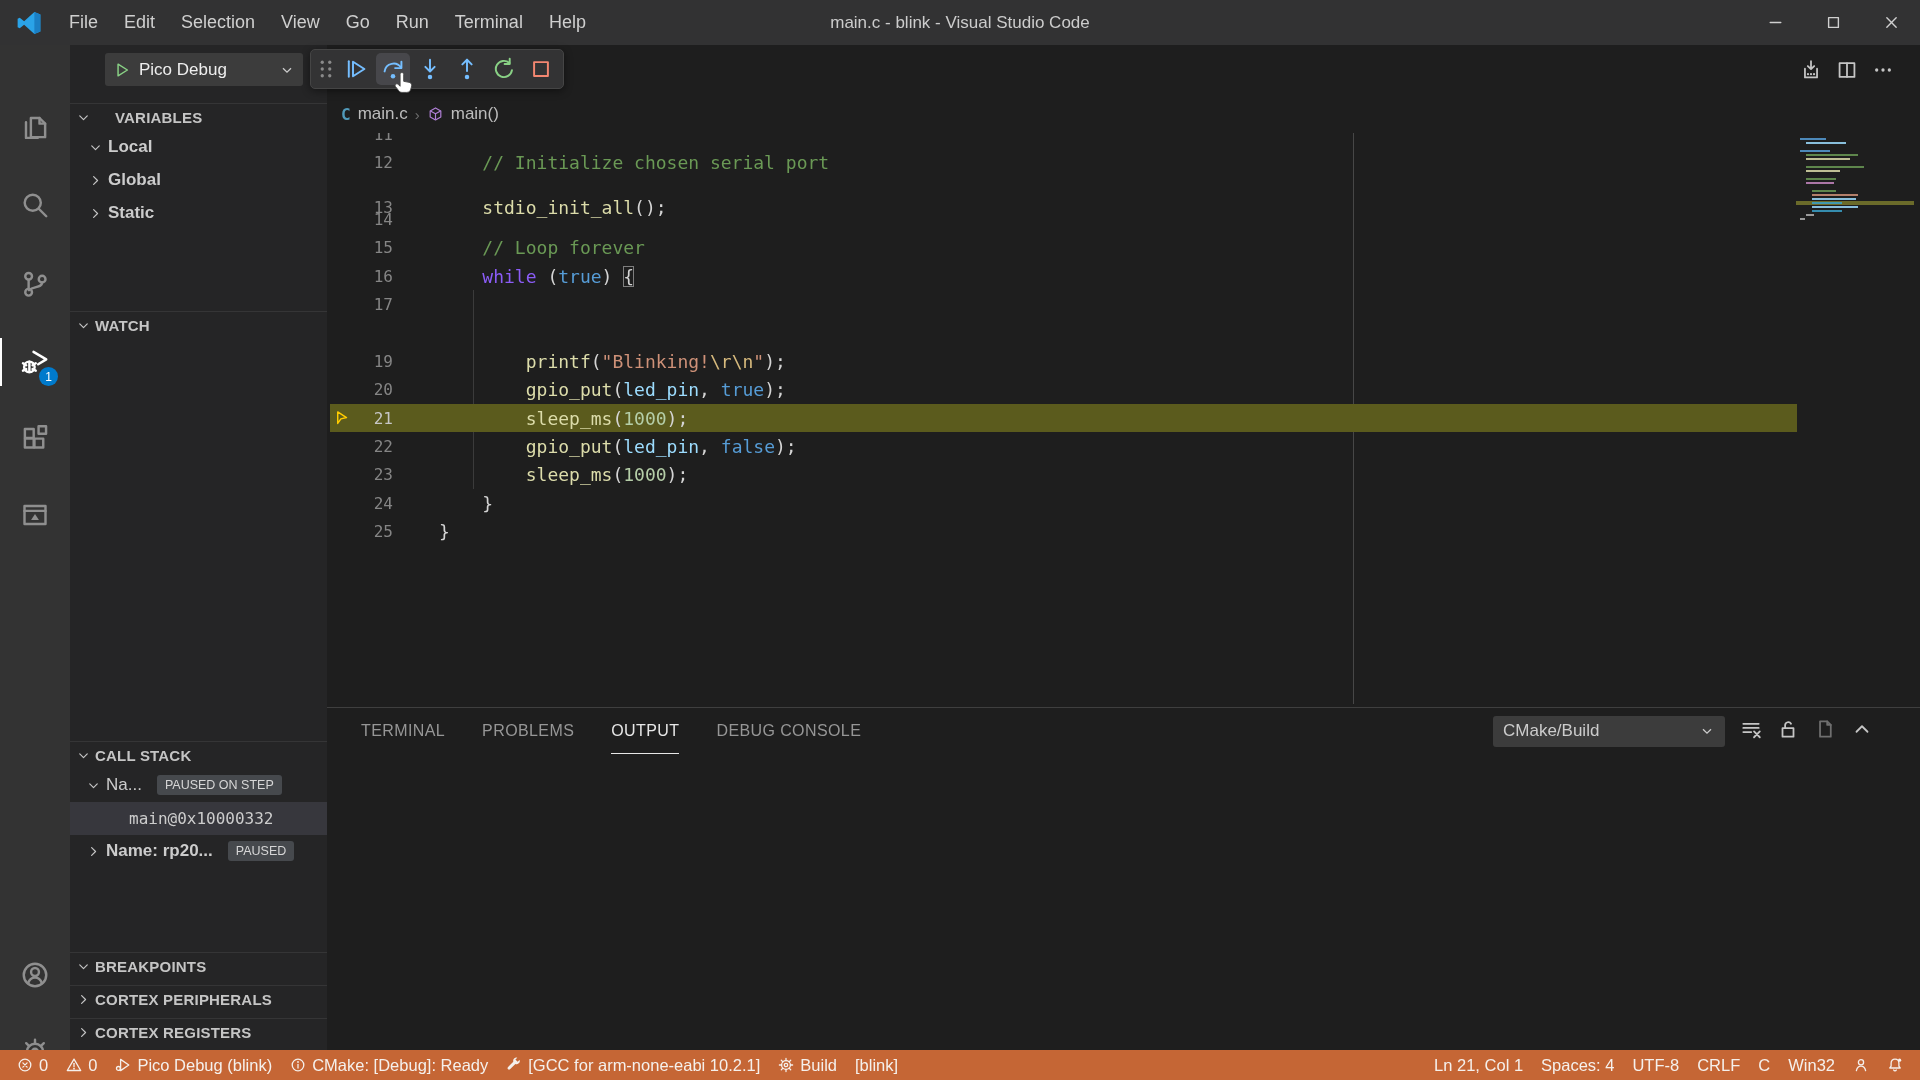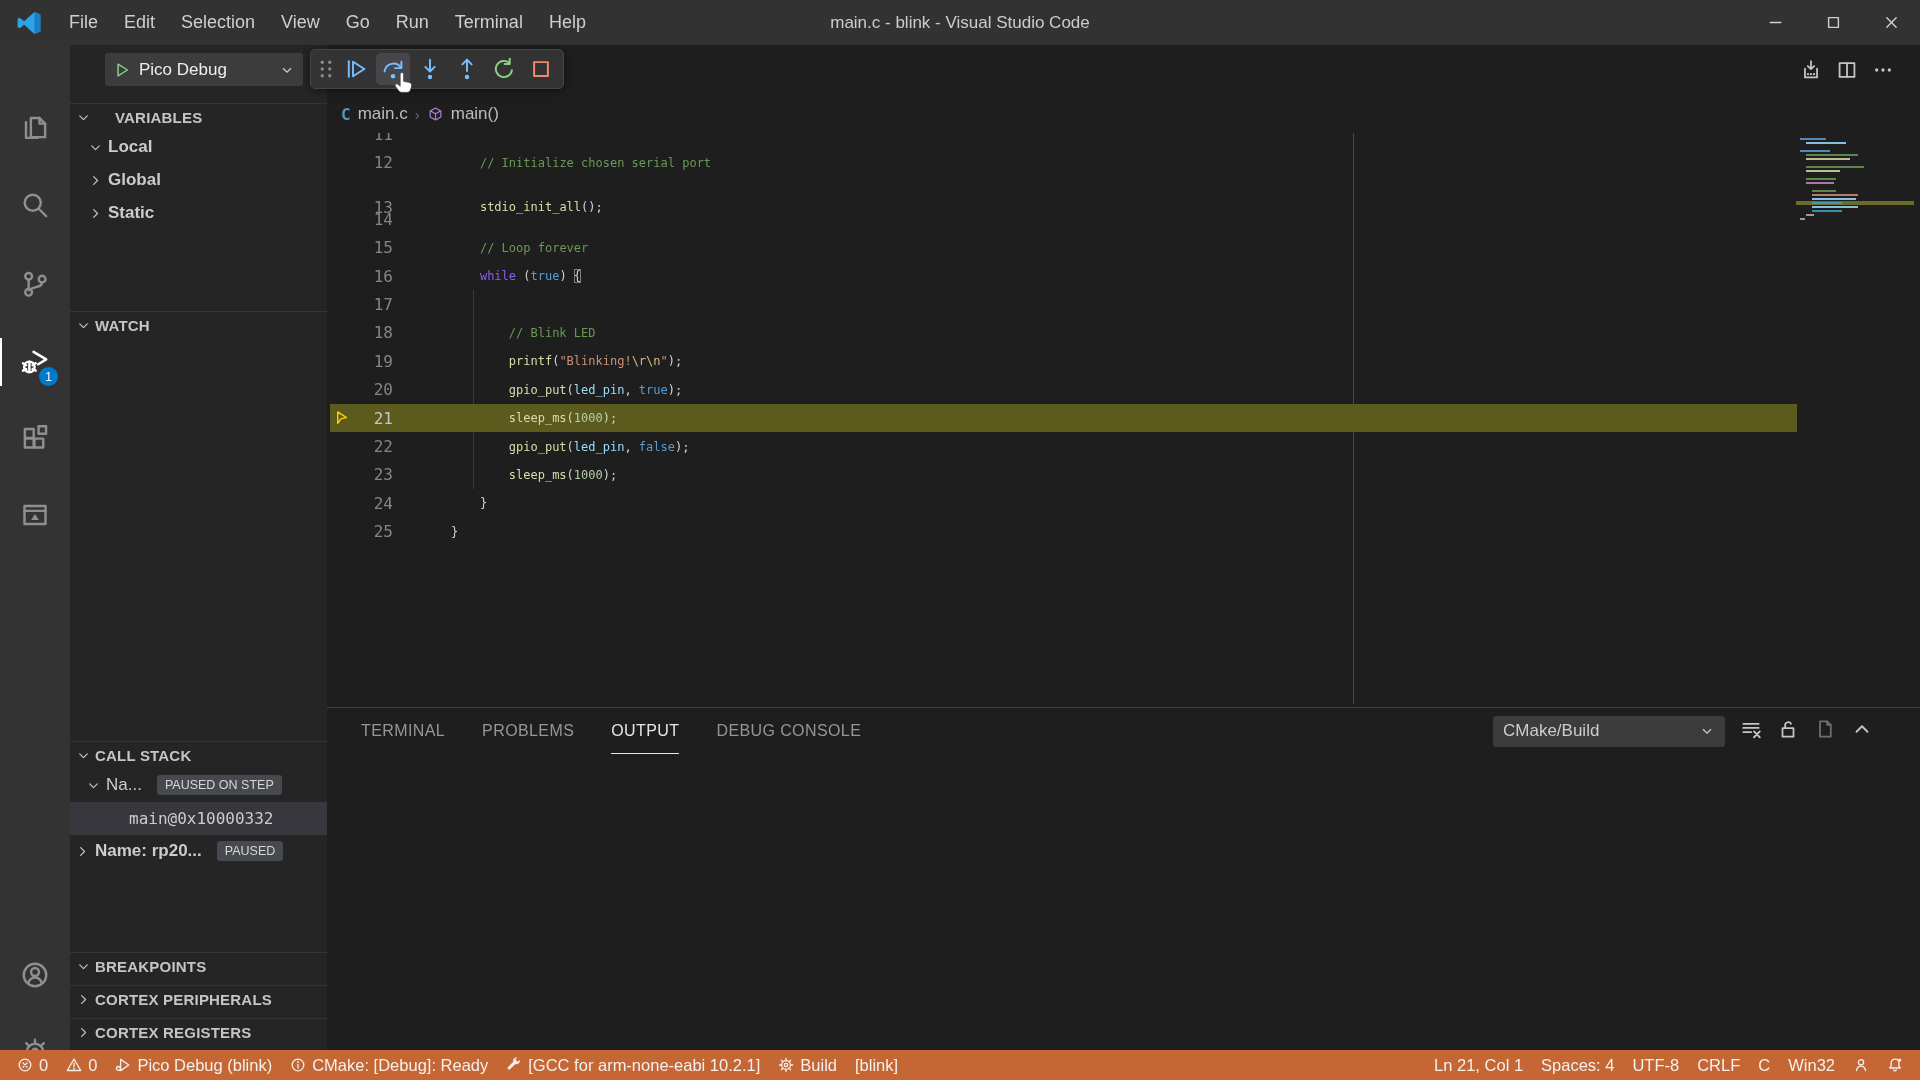--- a/index.html
+++ b/index.html
@@ -52,21 +52,21 @@
                 font-size:17px; color:#a9a9a9; }
   .crumb-sep { color:#6d6d6d; font-size:15px; }
   #c-badge { color:#519aba; font-weight:bold; font-size:16px; font-family:"DejaVu Sans Mono",monospace; }
   #code { position:absolute; left:327px; top:120px; width:1593px; height:585px; z-index:1; }
   .code-row { position:absolute; left:0; width:1593px; height:28.4px; display:flex; align-items:center; }
   .row-hl { position:absolute; left:3px; top:0; width:1467px; height:28.4px; background:#5b5b1d; }
   .gutter-marker { width:30px; height:28.4px; display:flex; align-items:center; justify-content:center; z-index:2; }
   .line-num { width:36px; text-align:right; font-family:"DejaVu Sans Mono",monospace; font-size:16px;
               color:#858585; z-index:2; }
   .line-num.cur { color:#c6c6c6; }
-  .code-text { margin-left:58px; font-family:"DejaVu Sans Mono",monospace; font-size:12px;
+  .code-text { margin-left:46px; font-family:"DejaVu Sans Mono",monospace; font-size:18px;
                white-space:pre; z-index:2; }
   .tok-brace-match { outline:1px solid #7e7e7e; outline-offset:-1px; }
   #ruler { position:absolute; left:1353px; top:133px; width:1px; height:571px; background:#474747; }
   #indent-guide { position:absolute; left:473px; top:290px; width:1px; height:199px; background:#3b3b3b; }
   #minimap { position:absolute; left:1800px; top:126px; width:114px; height:130px; }
   .mm-row { position:relative; height:2px; margin-bottom:2px; }
   .mm-bar { position:absolute; top:0; height:2px; opacity:0.85; }
   .mm-linehl { position:absolute; left:-4px; top:-1px; width:118px; height:4px; background:#6b6b2a; }
   #editor-actions { position:absolute; left:1800px; top:57px; height:30px; display:flex; gap:14px;
                     align-items:center; color:#c5c5c5; z-index:4; }
@@ -294,21 +294,21 @@
           <svg width="15" height="15" viewBox="0 0 16 16" fill="none" stroke="currentColor" stroke-width="1.3" stroke-linecap="round" stroke-linejoin="round">
             <path d="M4 6.2l4 4 4-4"></path>
           </svg>
         </span>
         <span class="tree-label" style="font-weight: normal;">Na...</span>
         <span class="dbg-badge">PAUSED ON STEP</span>
       </div>
       <div class="tree-row selected" style="top: 756.5px; padding-left: 59px;">
         <span class="tree-label mono">main@0x10000332</span>
       </div>
-      <div class="tree-row" style="top: 789.5px; padding-left: 5px;">
+      <div class="tree-row" style="top: 789.5px; padding-left: 16px;">
         <span class="icon" style="color: rgb(197, 197, 197);">
           <svg width="15" height="15" viewBox="0 0 16 16" fill="none" stroke="currentColor" stroke-width="1.3" stroke-linecap="round" stroke-linejoin="round">
             <path d="M6 3.8l4.2 4.2L6 12.2"></path>
           </svg>
         </span>
         <span class="tree-label" style="font-weight: bold;">Name: rp20...</span>
         <span class="dbg-badge">PAUSED</span>
       </div>
       <div class="sec-header" style="top: 907px;">
         <span class="icon" style="color: rgb(197, 197, 197);">
@@ -366,25 +366,20 @@
     </div>
     <div class="code-row" style="top: 142px;">
       <div class="gutter-marker"></div>
       <div class="line-num">16</div>
       <div class="code-text"><span class="tok-plain">    </span><span class="tok-kw">while</span><span class="tok-plain"> (</span><span class="tok-bool">true</span><span class="tok-plain">) </span><span class="tok-brace-match">{</span></div>
     </div>
     <div class="code-row" style="top: 170.4px;">
       <div class="gutter-marker"></div>
       <div class="line-num">17</div>
       <div class="code-text"></div>
-    </div>
-    <div class="code-row" style="top: 198.8px;">
-      <div class="gutter-marker"></div>
-      <div class="line-num">18</div>
-      <div class="code-text"><span class="tok-plain">        </span><span class="tok-comment">// Blink LED</span></div>
     </div>
     <div class="code-row" style="top: 227.2px;">
       <div class="gutter-marker"></div>
       <div class="line-num">19</div>
       <div class="code-text"><span class="tok-plain">        </span><span class="tok-fn">printf</span><span class="tok-plain">(</span><span class="tok-string">"Blinking!</span><span class="tok-escape">\r\n</span><span class="tok-string">"</span><span class="tok-plain">);</span></div>
     </div>
     <div class="code-row" style="top: 255.6px;">
       <div class="gutter-marker"></div>
       <div class="line-num">20</div>
       <div class="code-text"><span class="tok-plain">        </span><span class="tok-fn">gpio_put</span><span class="tok-plain">(</span><span class="tok-var">led_pin</span><span class="tok-plain">, </span><span class="tok-bool">true</span><span class="tok-plain">);</span></div>

